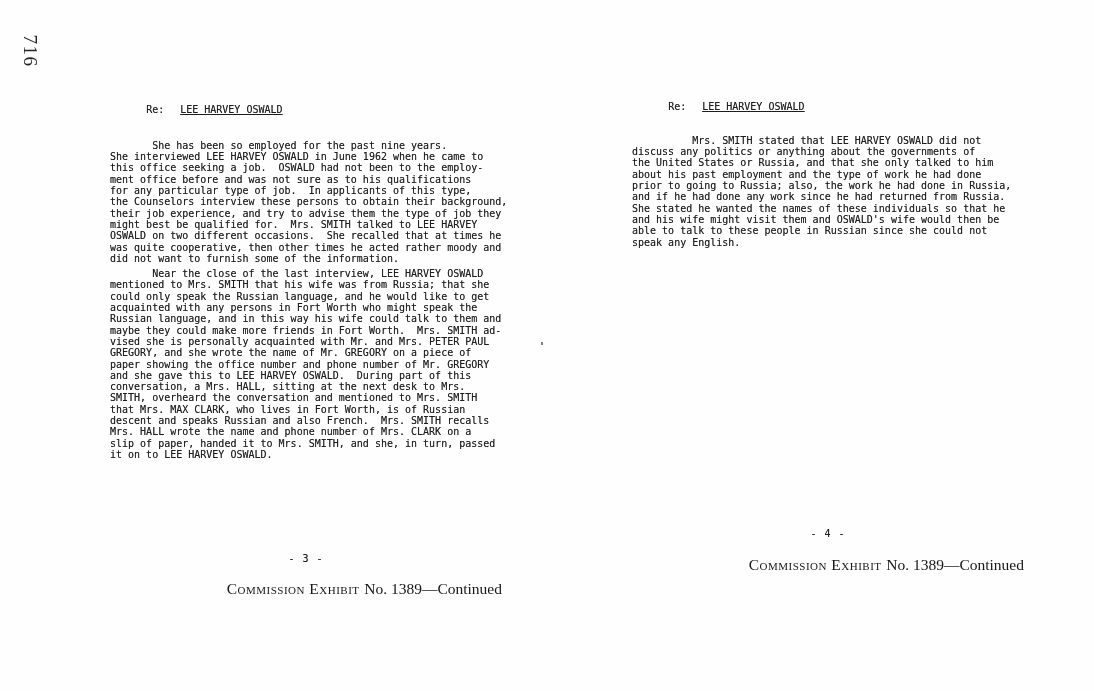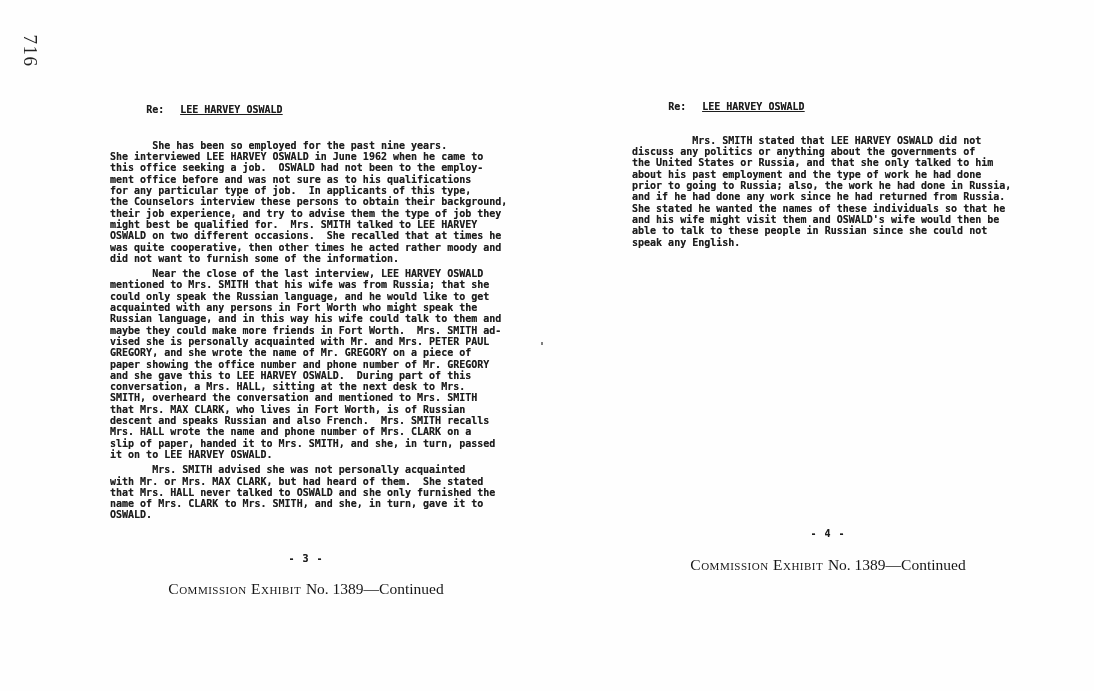--- a/index.html
+++ b/index.html
@@ -26,21 +26,21 @@
   }
   
   .page {
     position: absolute; width: 392px; height: 560px;
     color: #1d1d1d;
   }
   .page--left  { left: 110px; top: 93px; }
   .page--right { left: 632px; top: 90px; }
   .typew {
     font-family: "DejaVu Sans Mono", monospace;
-    font-weight: 700;
+    font-weight: 400;
     font-size: 10px; line-height: 11.3px;
     white-space: pre;
     text-shadow: 0 0 0.4px rgba(25,25,25,0.55);
   }
   .re-line { margin: 0; }
   .page--left  .re-line { margin-bottom: 13px; }
   .page--right .re-line { margin-bottom: 11px; }
   .re-subject {
     margin-left: 1.6em;
     text-decoration: underline;
@@ -48,21 +48,21 @@
   p.par { margin: 0 0 4px 0; }
   .page-number {
     position: absolute; left: 0; width: 100%;
     text-align: center;
     letter-spacing: 1px;
   }
   .page--left  .page-number { top: 460px; }
   .page--right .page-number { top: 438px; }
   .exhibit-caption {
     position: absolute; left: 0; width: 100%;
-    text-align: center;
+    text-align: right;
     font-family: "Liberation Serif", serif;
     font-size: 15.5px; color: #161616;
     white-space: nowrap;
   }
   .page--left  .exhibit-caption { top: 487px; }
   .page--right .exhibit-caption { top: 466px; }
   .caption-sc {
     font-variant: small-caps;
     letter-spacing: 0.5px;
   }
@@ -105,25 +105,20 @@
 GREGORY, and she wrote the name of Mr. GREGORY on a piece of
 paper showing the office number and phone number of Mr. GREGORY
 and she gave this to LEE HARVEY OSWALD.  During part of this
 conversation, a Mrs. HALL, sitting at the next desk to Mrs.
 SMITH, overheard the conversation and mentioned to Mrs. SMITH
 that Mrs. MAX CLARK, who lives in Fort Worth, is of Russian
 descent and speaks Russian and also French.  Mrs. SMITH recalls
 Mrs. HALL wrote the name and phone number of Mrs. CLARK on a
 slip of paper, handed it to Mrs. SMITH, and she, in turn, passed
 it on to LEE HARVEY OSWALD.</p>
-    <p class="typew par">       Mrs. SMITH advised she was not personally acquainted
-with Mr. or Mrs. MAX CLARK, but had heard of them.  She stated
-that Mrs. HALL never talked to OSWALD and she only furnished the
-name of Mrs. CLARK to Mrs. SMITH, and she, in turn, gave it to
-OSWALD.</p>
     <div class="typew page-number">- 3 -</div>
     <div class="exhibit-caption">
       <span class="caption-sc">Commission Exhibit</span><span class="caption-rest">No. 1389—Continued</span>
     </div>
   </div>
 
   <div class="page page--right">
     <div class="typew re-line">
       <span>Re:</span><span class="re-subject">LEE HARVEY OSWALD</span>
     </div>

